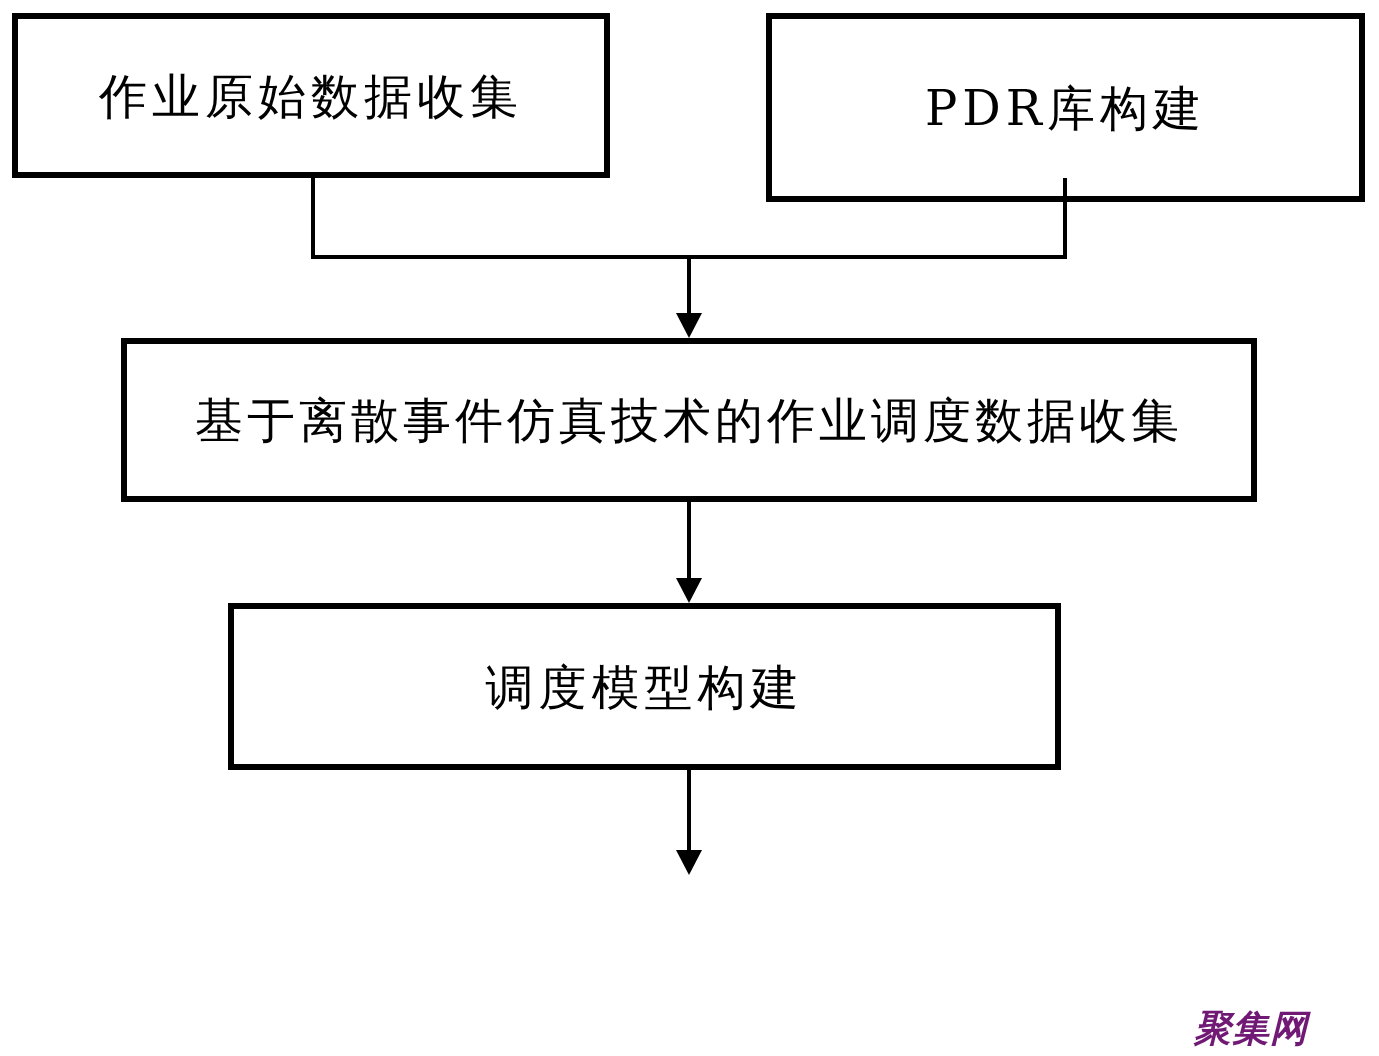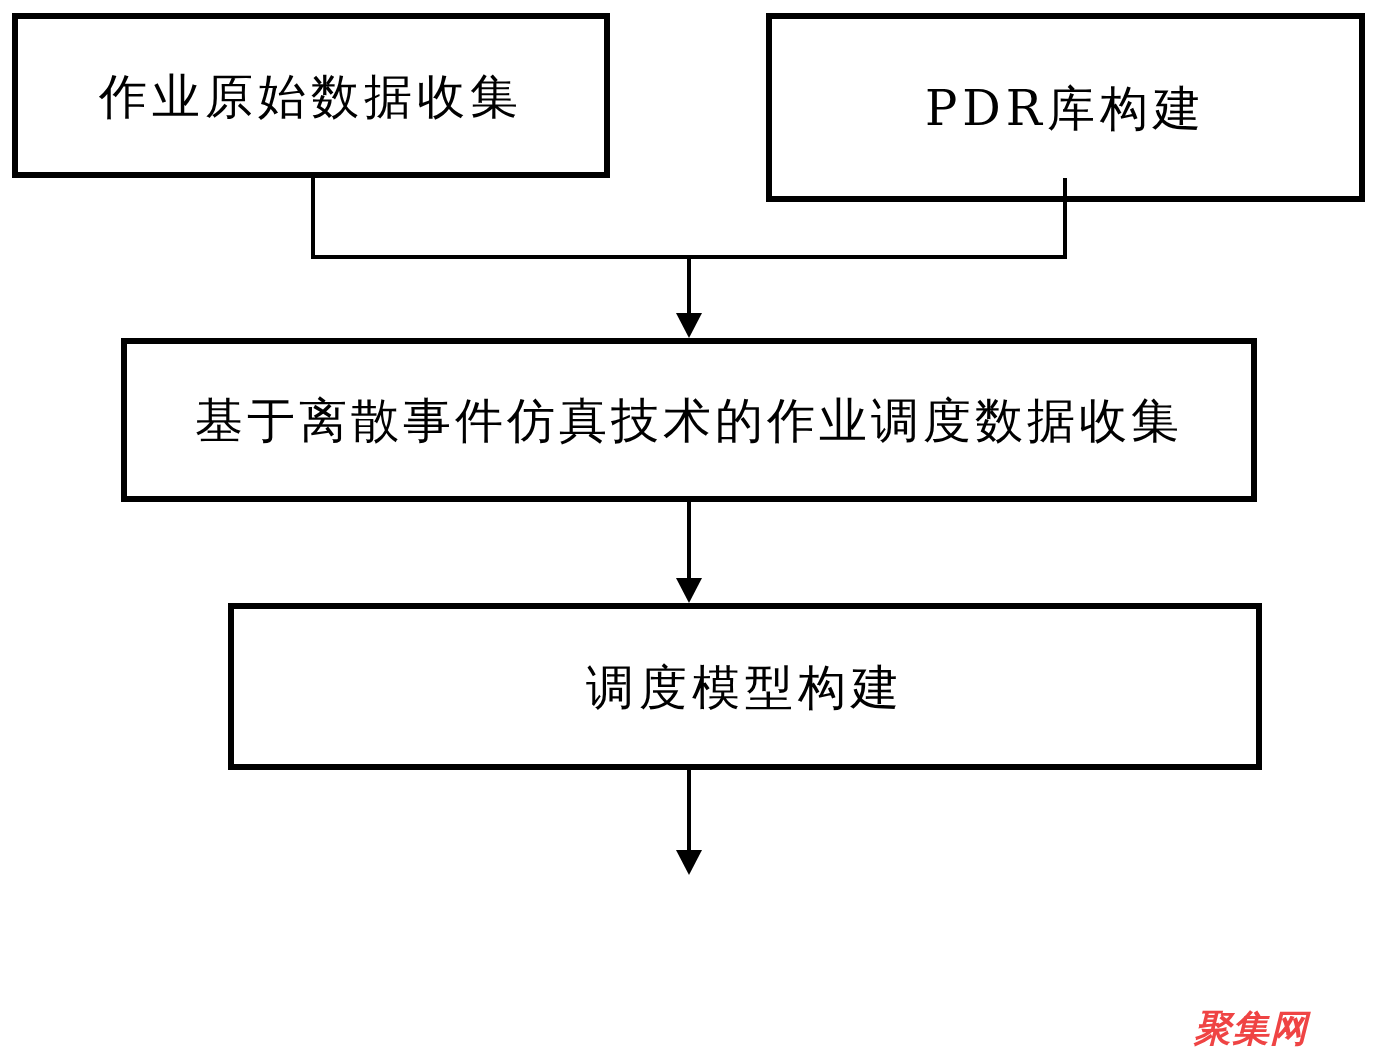--- a/index.html
+++ b/index.html
@@ -35,21 +35,21 @@
     letter-spacing: 5px;
     white-space: nowrap;
     line-height: 1;
   }
   .node-label.wide {
     letter-spacing: 4px;
   }
   #node-raw-data    { left: 12px;  top: 13px;  width: 598px;  height: 165px; align-items: center; }
   #node-pdr-library { left: 766px; top: 13px;  width: 599px;  height: 189px; }
   #node-sim-collect { left: 121px; top: 338px; width: 1136px; height: 164px; }
-  #node-model-build { left: 228px; top: 603px; width: 1034px;  height: 167px; }
+  #node-model-build { left: 228px; top: 603px; width: 833px;  height: 167px; }
   #node-model-apply { left: 337px; top: 875px; width: 706px;  height: 168px; }
 
   .line {
     position: absolute;
     background: #000000;
   }
   #vline-left   { left: 311px;  top: 178px; width: 4px;   height: 81px; }
   #vline-right  { left: 1063px; top: 178px; width: 4px;   height: 81px; }
   #hline-merge  { left: 311px;  top: 255px; width: 756px; height: 4px;  }
   #stem-merge   { left: 687px;  top: 259px; width: 4px;   height: 55px; }
@@ -109,15 +109,15 @@
 
   <div class="line" id="stem-merge"></div>
   <div class="arrowhead" id="arrow-merge"></div>
 
   <div class="line" id="stem-sim"></div>
   <div class="arrowhead" id="arrow-sim"></div>
 
   <div class="line" id="stem-build"></div>
   <div class="arrowhead" id="arrow-build"></div>
 
-  <span class="watermark" style="color: #ef4444;">聚集网</span>
+  <span class="watermark" style="color: #701a75;">聚集网</span>
 
 </div>
 
 </body></html>

